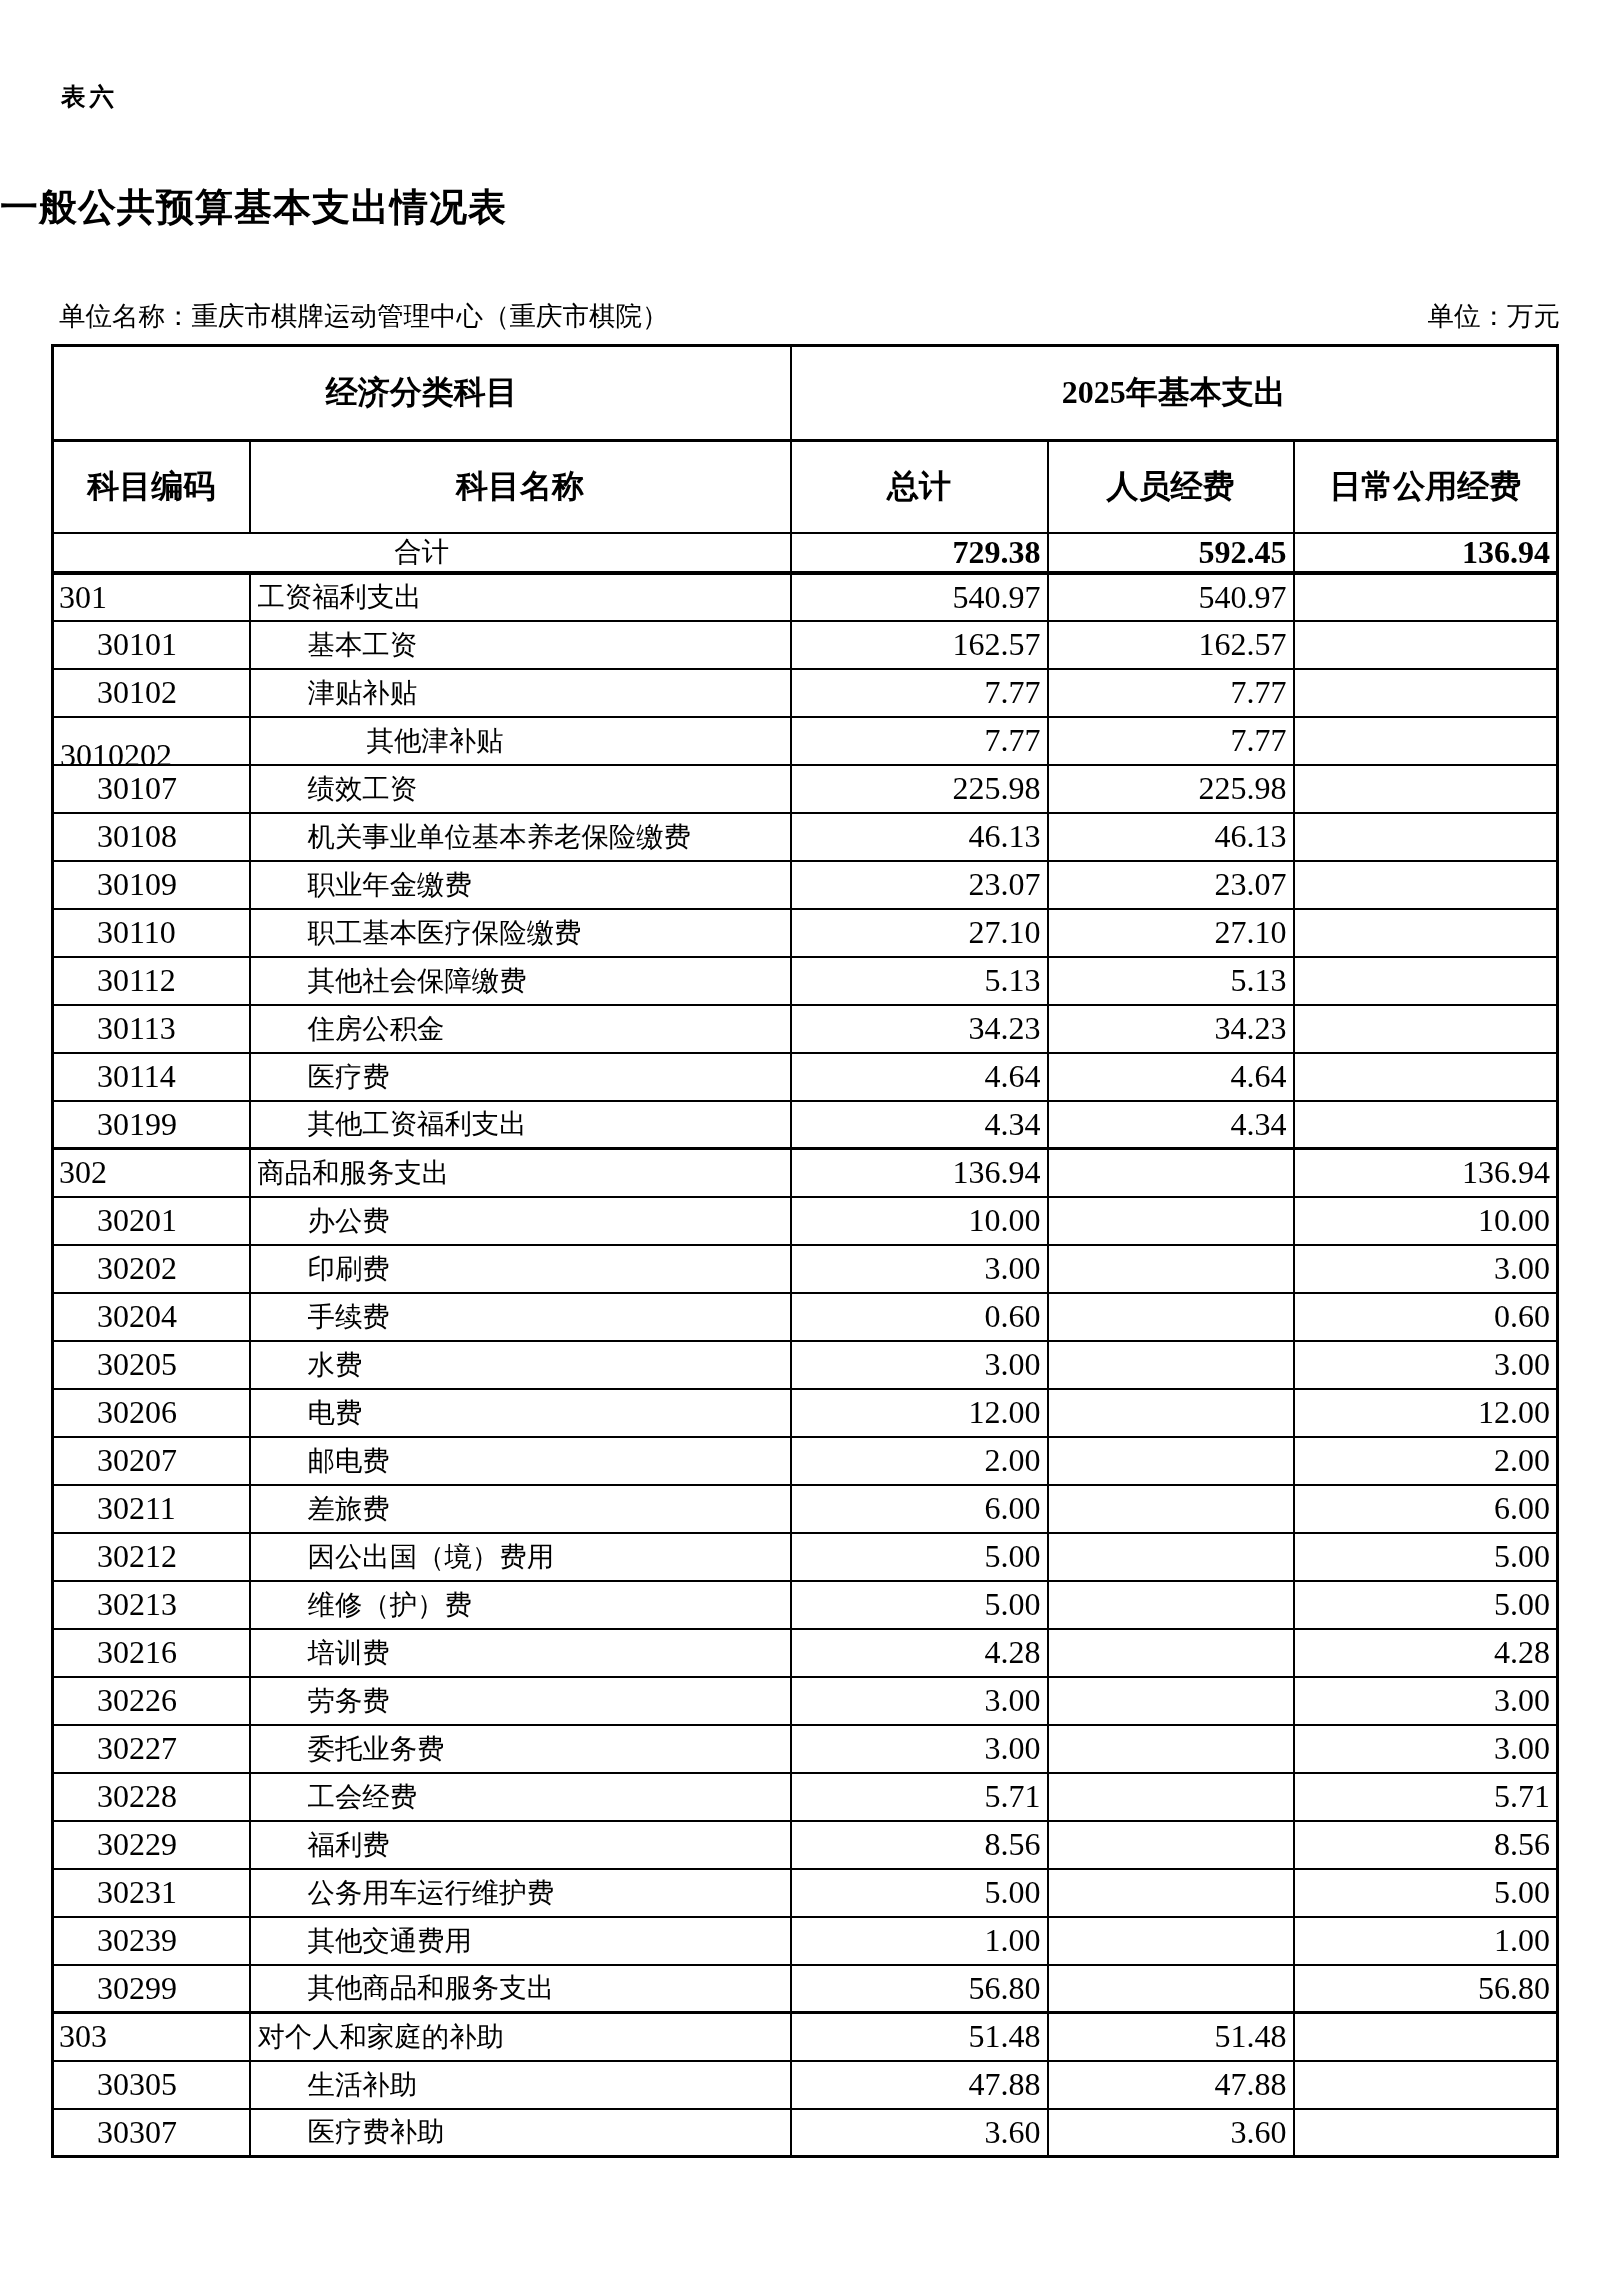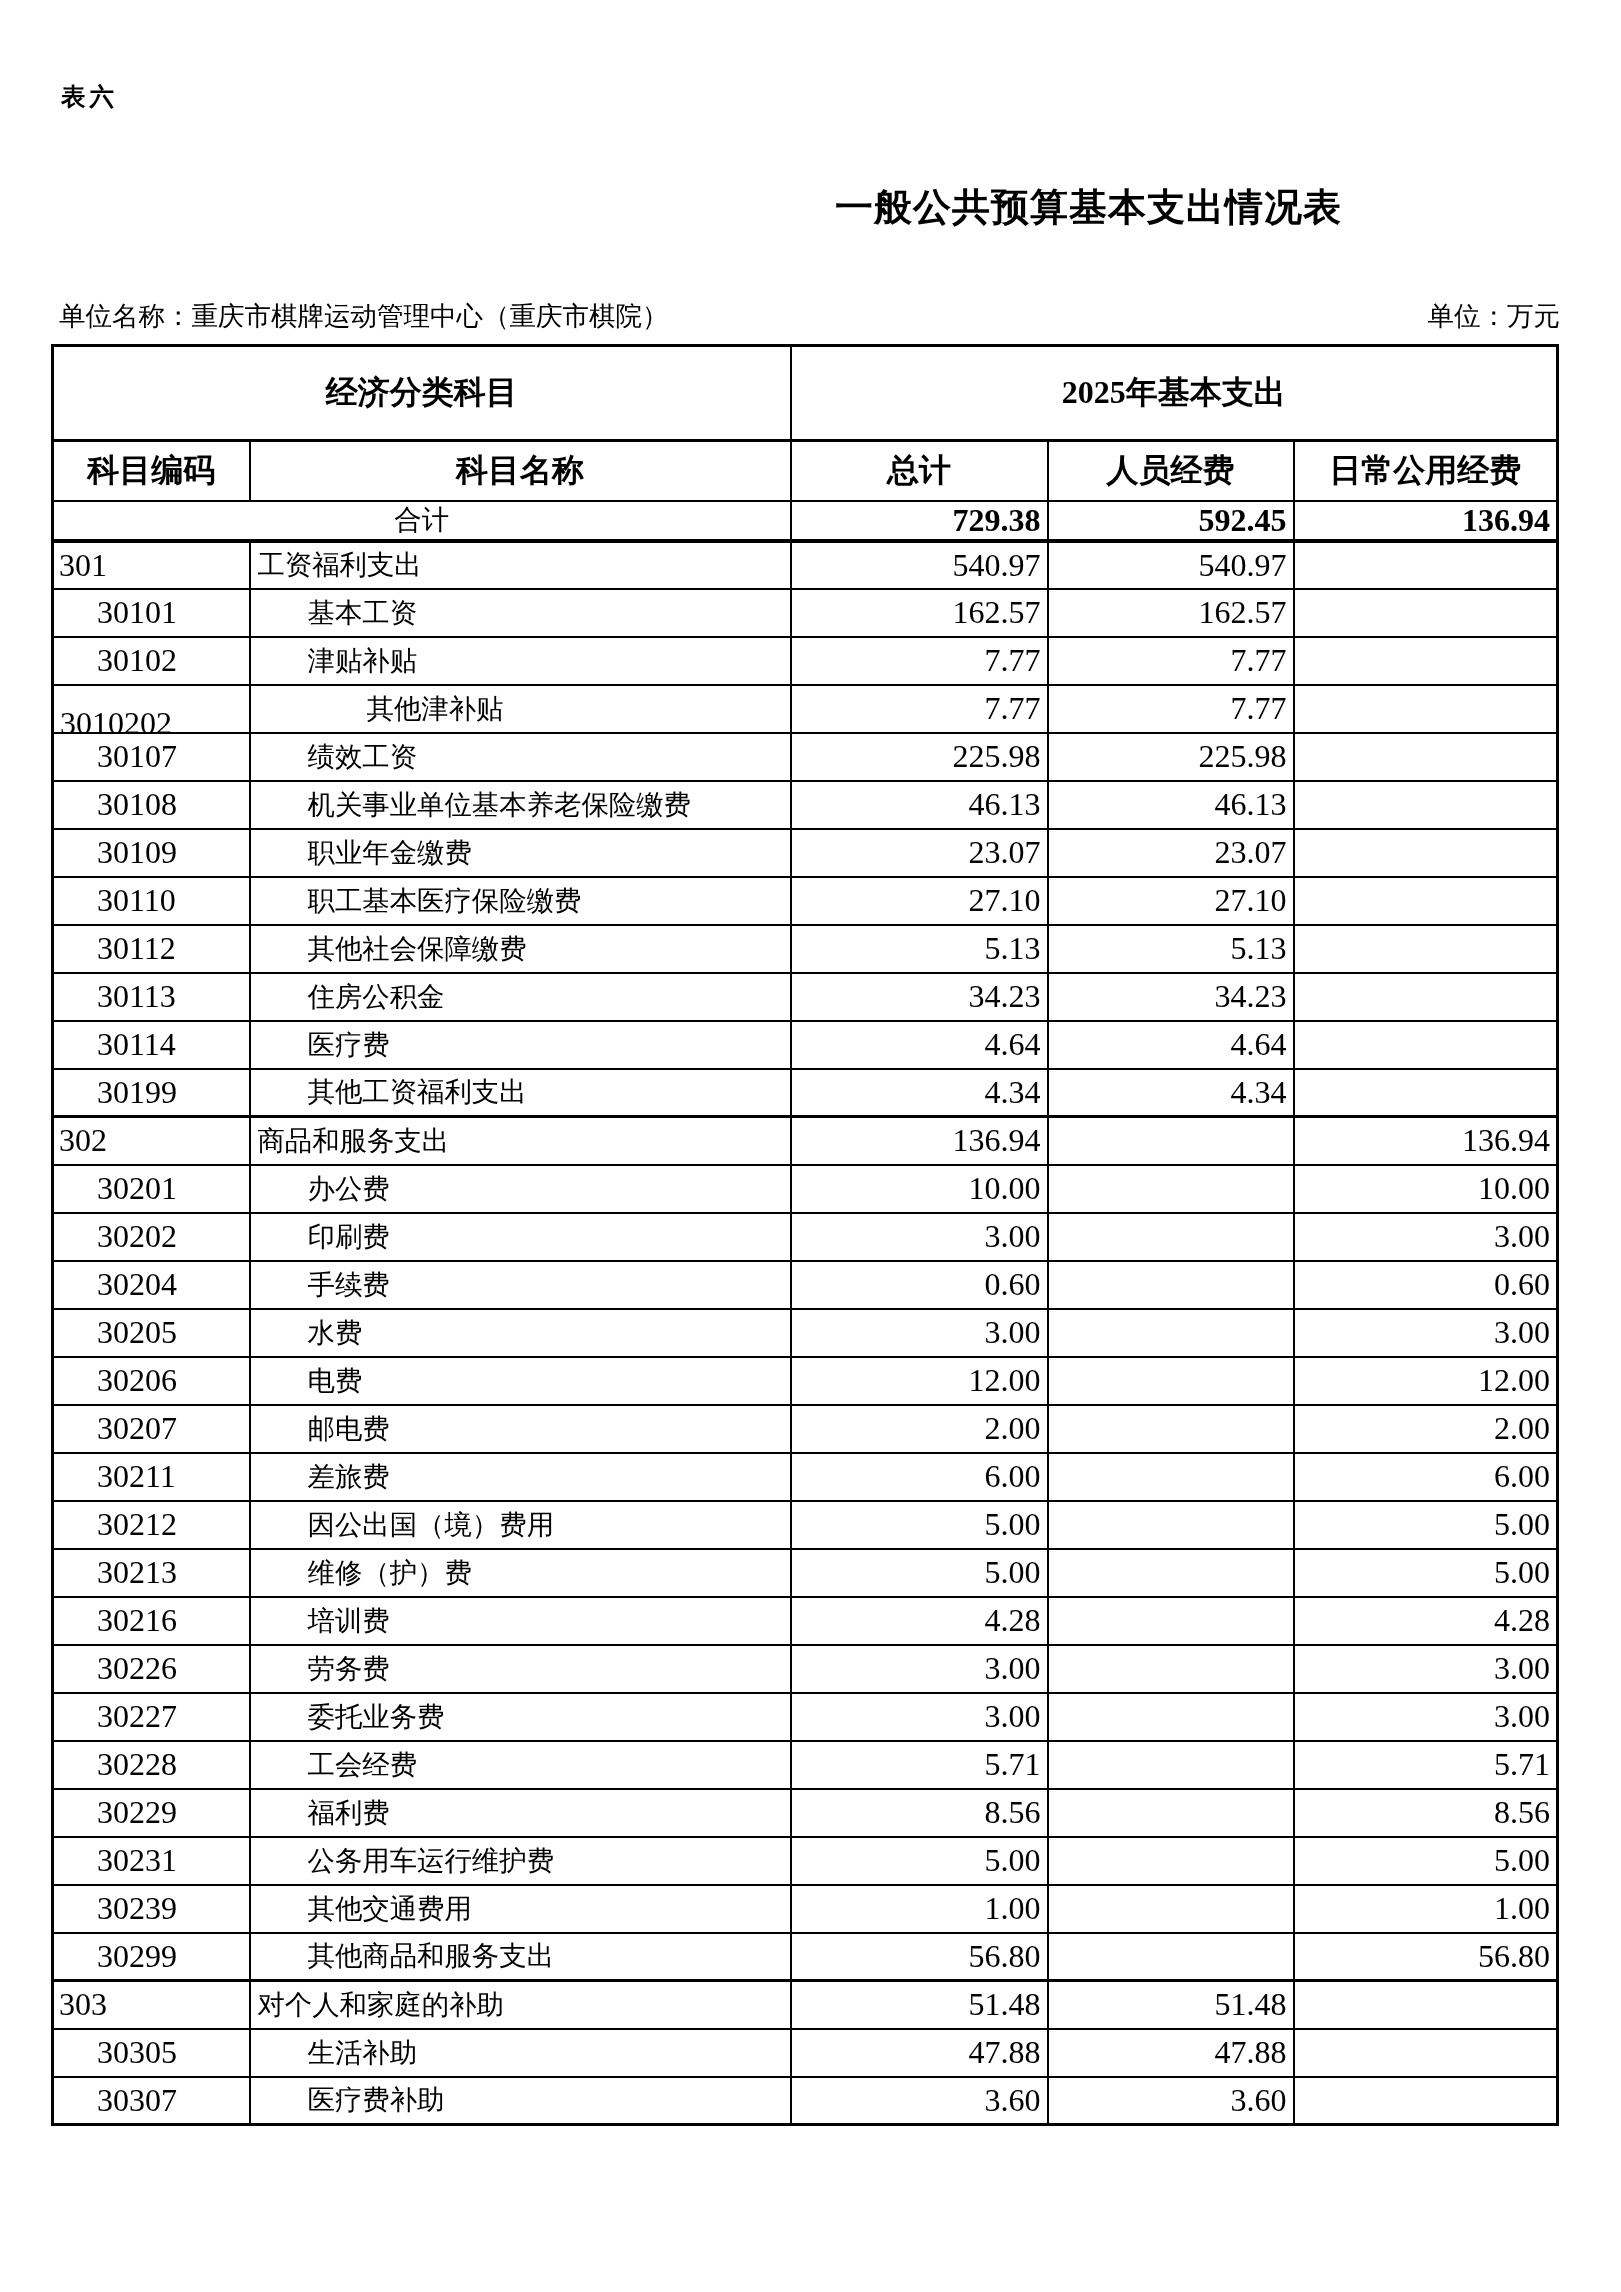--- a/index.html
+++ b/index.html
@@ -9,39 +9,39 @@
     width:1621px; height:2293px;
     font-family:"Liberation Serif","DejaVu Serif",serif;
     color:#000;
   }
   .sheet-label {
     position:absolute; left:61px; top:80px;
     font-size:24.5px; font-weight:bold; letter-spacing:3.9px;
   }
   .doc-title {
     position:absolute; left:0; top:182px; width:1342px;
-    text-align:right; font-size:38px; font-weight:bold; letter-spacing:1px;
+    text-align:left; font-size:38px; font-weight:bold; letter-spacing:1px;
   }
   .info-row {
     position:absolute; left:59px; top:298px; width:1501px;
     display:flex; justify-content:space-between; align-items:center;
     font-size:26.5px;
   }
   table.budget {
     position:absolute; left:51px; top:344px; width:1505px;
     border-collapse:collapse; table-layout:fixed;
     border:3.9px solid #000;
   }
   .budget th, .budget td {
     border-left:2px solid #000; border-right:2px solid #000;
     border-top:2.9px solid #000; border-bottom:2.9px solid #000;
     overflow:visible; white-space:nowrap;
   }
   .budget thead tr.group-row { height:95px;font-family:Liberation Serif, serif; }
-  .budget thead tr.col-row { height:60px; }
+  .budget thead tr.col-row { height:92px; }
   .budget thead th {
     font-weight:bold; font-size:32px; text-align:center; vertical-align:middle;
   }
   .budget thead tr.group-row th { border-bottom-width:3.9px; }
   .budget tbody tr { height:48px; }
   .budget tbody tr.row-total { height:37px; }
   .budget tbody tr.row-total td { border-bottom-width:4.9px; }
   .budget tbody tr.lv1 td { border-top-width:3.9px; }
   td.hj {
     text-align:center; font-size:27.4px; vertical-align:middle;margin-top:28px;

